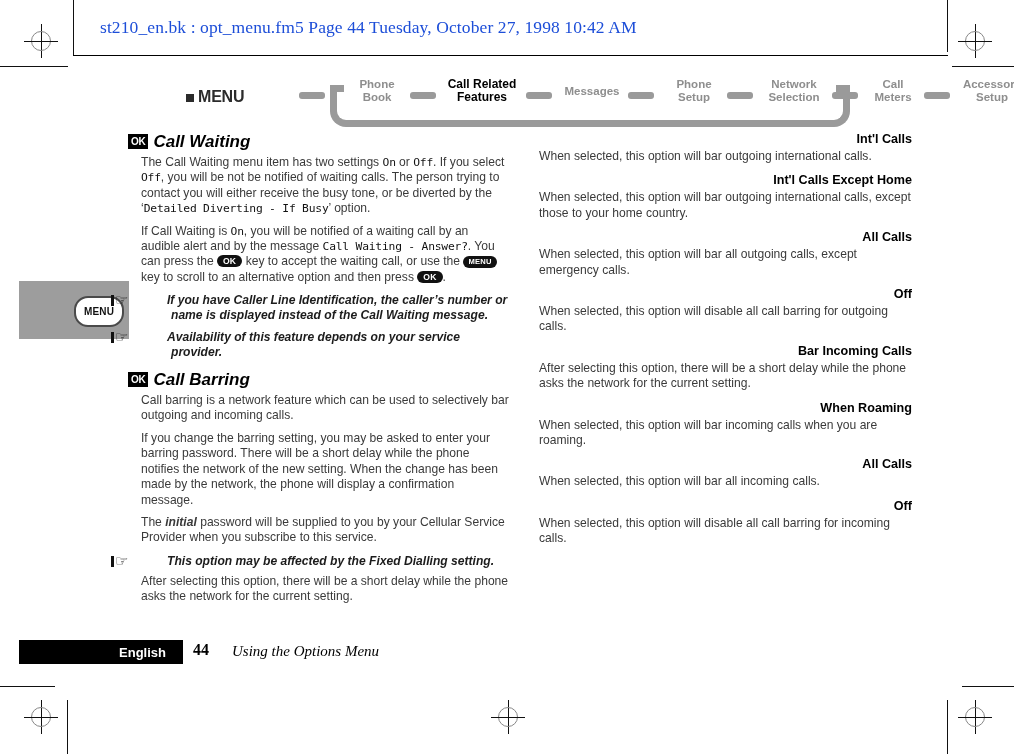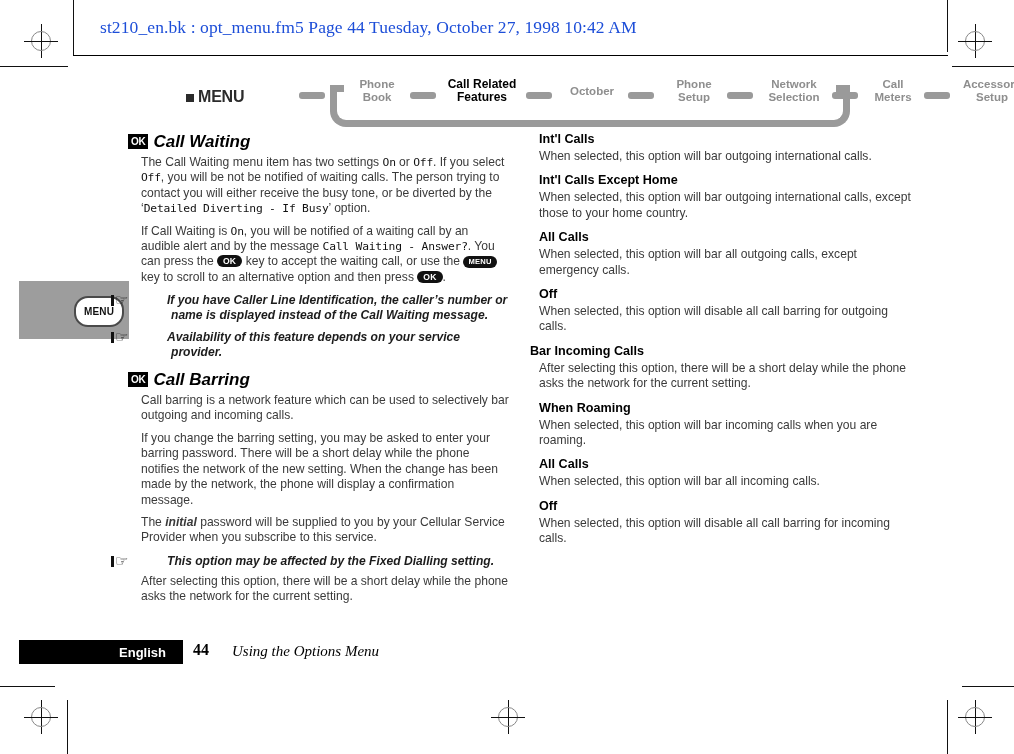--- a/index.html
+++ b/index.html
@@ -76,21 +76,21 @@
   }
   h3.sub{
     margin:9px 0 2px 0;font-size:12.6px;font-weight:bold;color:#000;line-height:15px;
   }
   h3.sub.outdent{margin-left:-9px;}
   p.body{
     margin:0 0 7px 0;font-size:12.1px;line-height:15.4px;color:#3a3a3a;
   }
   .col-left p.body{margin-left:13px;}
   .col-right p.body{margin-left:9px;}
-  .col-right h3.sub{margin-left:9px;}
+  .col-right h3.sub{margin-left:9px;text-align:right;}
   .col-right h3.sub.outdent{margin-left:0px;}
 
   code.disp{
     font-family:"DejaVu Sans Mono", monospace;font-size:11.3px;color:#111;
     letter-spacing:-.2px;
   }
   em.it{font-style:italic;font-weight:bold;color:#3a3a3a;text-align:right;}
 
   .keypill{
     display:inline-block;background:#111;color:#fff;border-radius:9px;
@@ -175,21 +175,21 @@
     </div>
 
     <div class="navdash" style="left:224px;"></div>
     <div class="navitem active" style="left:254px;width:84px;">
       <div>Call Related</div>
       <div>Features</div>
     </div>
 
     <div class="navdash" style="left:340px;"></div>
     <div class="navitem" style="left:372px;width:68px;top:7px;">
-      <div>October</div>
+      <div>Messages</div>
     </div>
 
     <div class="navdash" style="left:442px;"></div>
     <div class="navitem" style="left:478px;width:60px;">
       <div>Phone</div>
       <div>Setup</div>
     </div>
 
     <div class="navdash" style="left:541px;"></div>
     <div class="navitem" style="left:573px;width:70px;">

